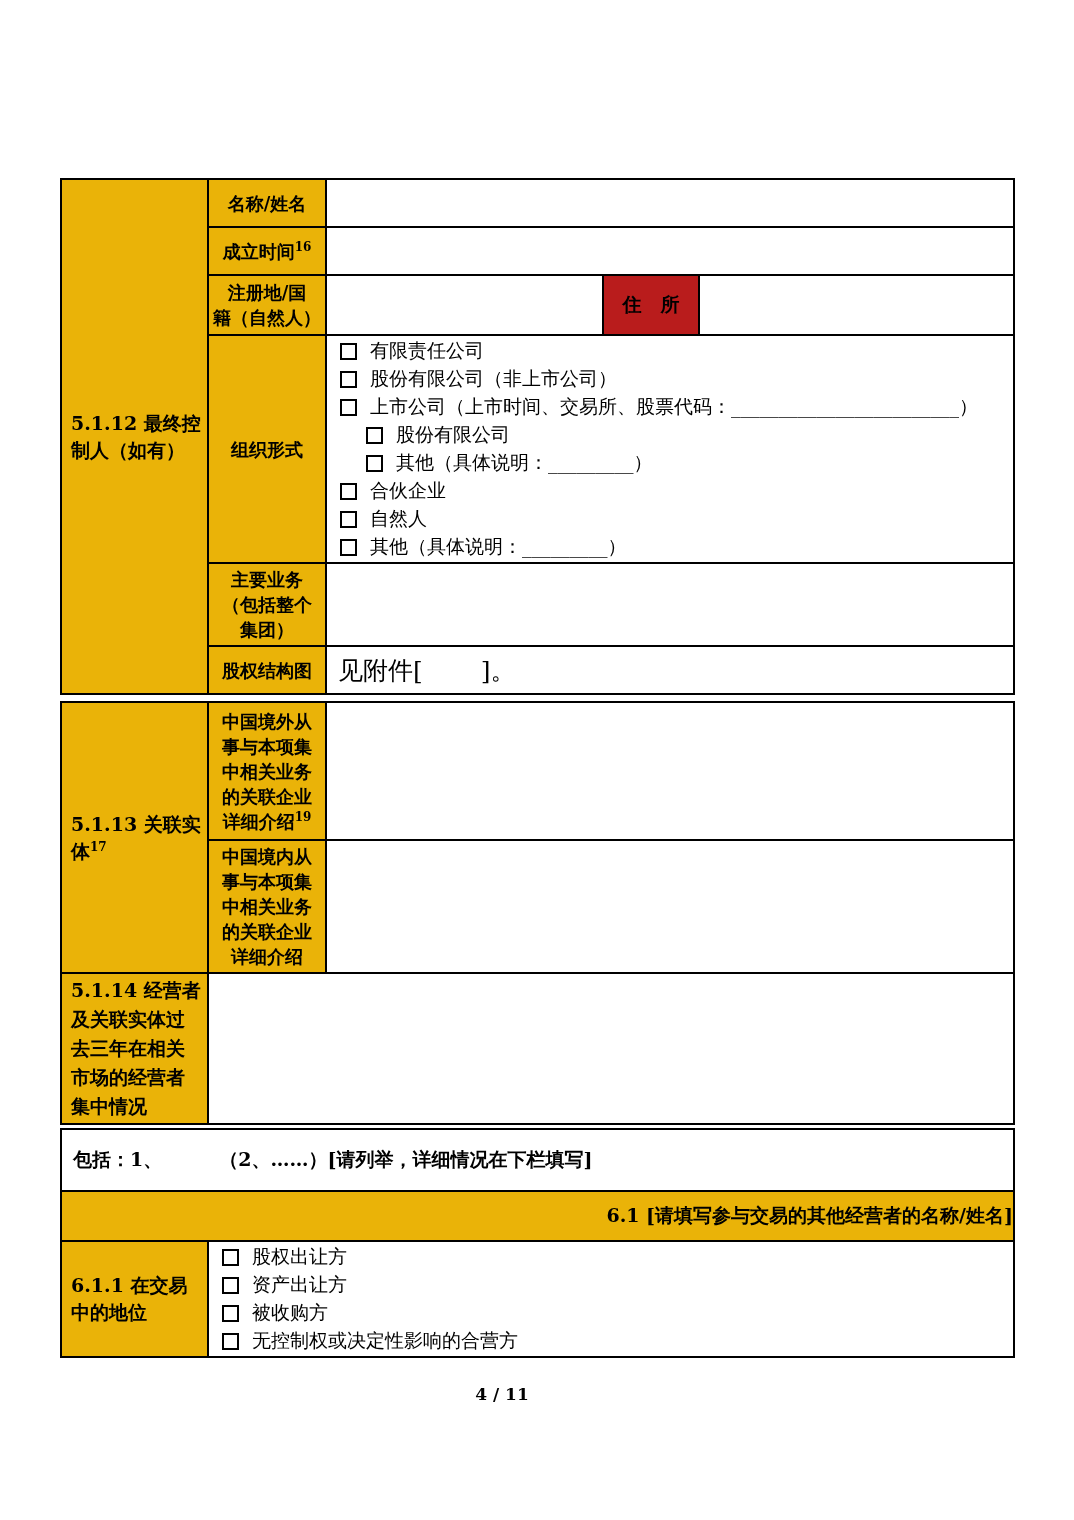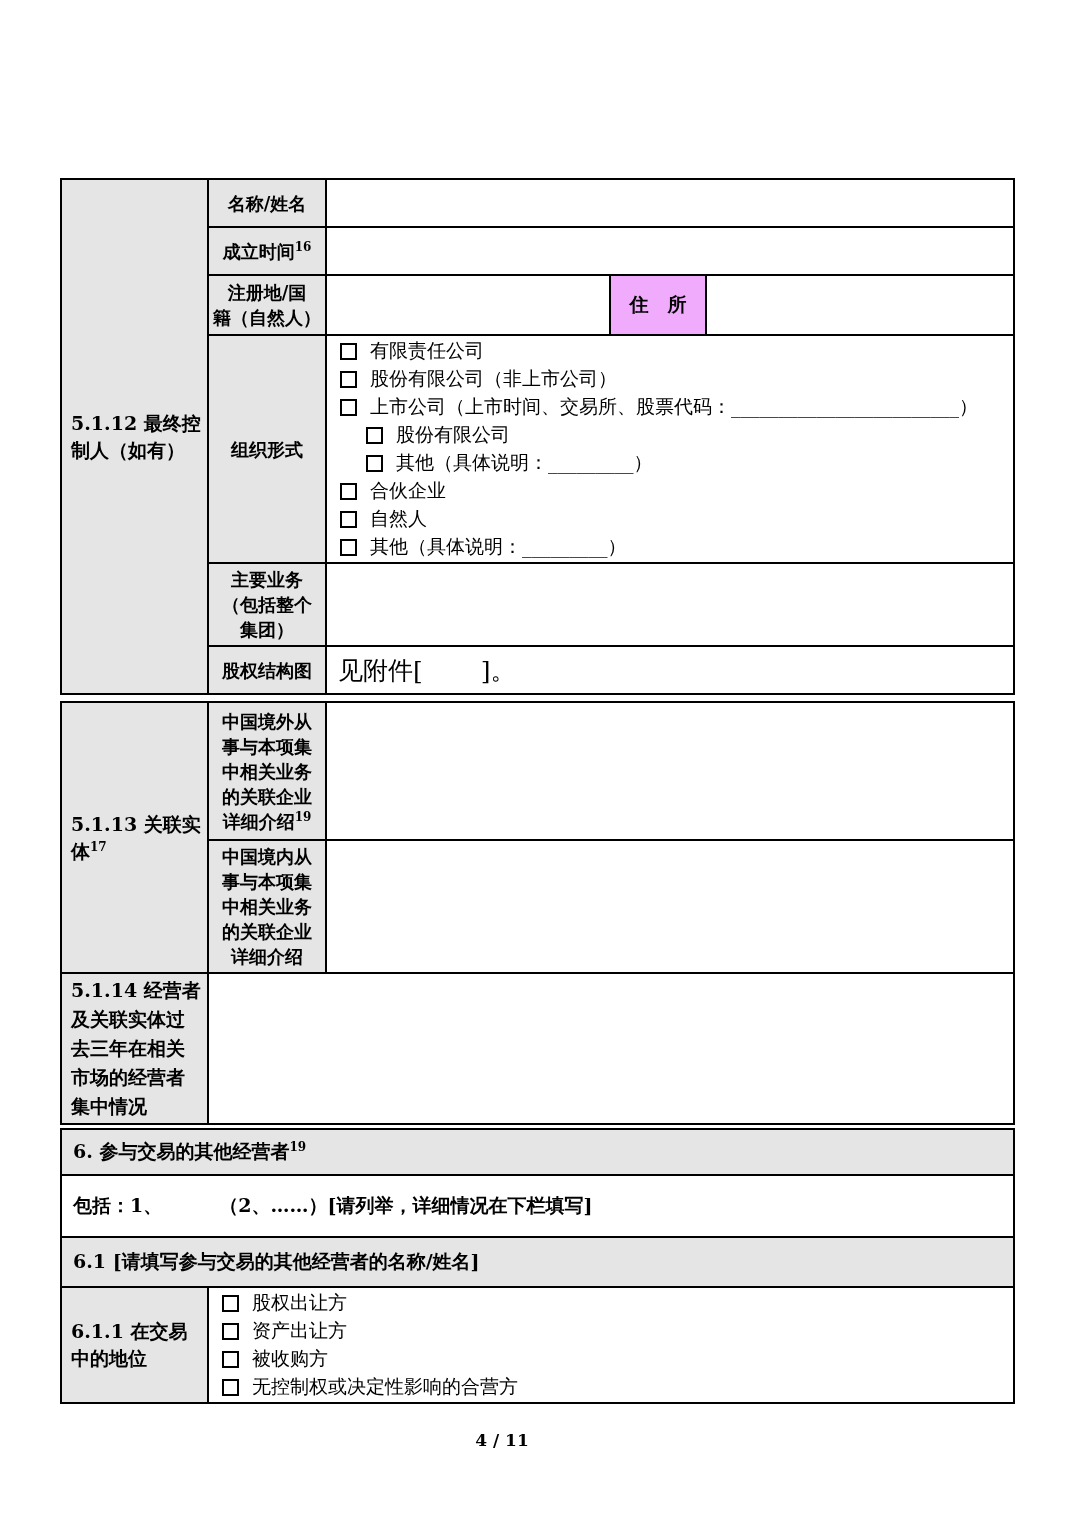--- a/index.html
+++ b/index.html
@@ -20,21 +20,21 @@
     table-layout: fixed;
     margin-left: 60px;
     width: 953px;
   }
   td {
     border: 2px solid #000000;
     padding: 0;
     vertical-align: middle;
     overflow: hidden;
   }
-  .gray { background: #e5e5e5; }
+  .gray { background: #eab308; }
 
   
   #tbl-5-1-12 { margin-top: 178px; }
   #tbl-5-1-13 { margin-top: 6px; }
   #tbl-6      { margin-top: 3px; }
 
   .col1-label {
     font-weight: bold;
     font-size: 19px;
     line-height: 27px;
@@ -77,27 +77,26 @@
   .split {
     display: flex;
     align-items: stretch;
     height: 58px;
   }
   .split .blank-a { width: 275px; }
   .split .res {
     width: 94px;
     border-left: 2px solid #000000;
     border-right: 2px solid #000000;
-    background: #f0abfc;
+    background: #b91c1c;
     display: flex;
     align-items: center;
     justify-content: center;
     font-weight: bold;
     font-size: 19px;
-    margin-left: 7px;
   }
   .split .blank-b { flex: 1; }
 
   .value-text {
     font-size: 25px;
     padding-left: 11px;
   }
   .band {
     font-weight: bold;
     font-size: 19px;
@@ -105,21 +104,21 @@
   }
   .h48  { height: 48px; }
   .h58  { height: 58px; }
   .h224 { height: 224px; }
   .h70  { height: 70px; margin-top: 24px; }
   .h138 { height: 138px; }
   .h122 { height: 122px; }
   .h120 { height: 120px; }
   .h46  { height: 46px; }
   .h62  { height: 62px; }
-  .h50  { height: 50px; }
+  .h50  { height: 50px; text-align: right; }
   .h112 { height: 112px; }
 
   .page-footer {
     width: 1004px;
     margin-top: 26px;
     text-align: center;
     font-weight: bold;
     font-size: 17px;
   }
 </style>
@@ -243,23 +242,20 @@
   </tr>
 </tbody>
   </table>
 
 <table id="tbl-6">
   <colgroup>
       <col style="width:147px">
       <col style="width:806px">
     </colgroup>
   <tbody>
-      <tr class="h46">
-    <td colspan="2" class="gray band"><span>6. 参与交易的其他经营者</span><sup class="fn">19</sup></td>
-  </tr>
   <tr class="h62">
     <td colspan="2" class="band"><span>包括：1、　　　（2、……）[请列举，详细情况在下栏填写]</span></td>
   </tr>
   <tr class="h50">
     <td colspan="2" class="gray band"><span>6.1 [请填写参与交易的其他经营者的名称/姓名]</span></td>
   </tr>
   <tr class="h112">
     <td class="gray col1-label"><span>6.1.1 在交易
 中的地位</span></td>
     <td>

